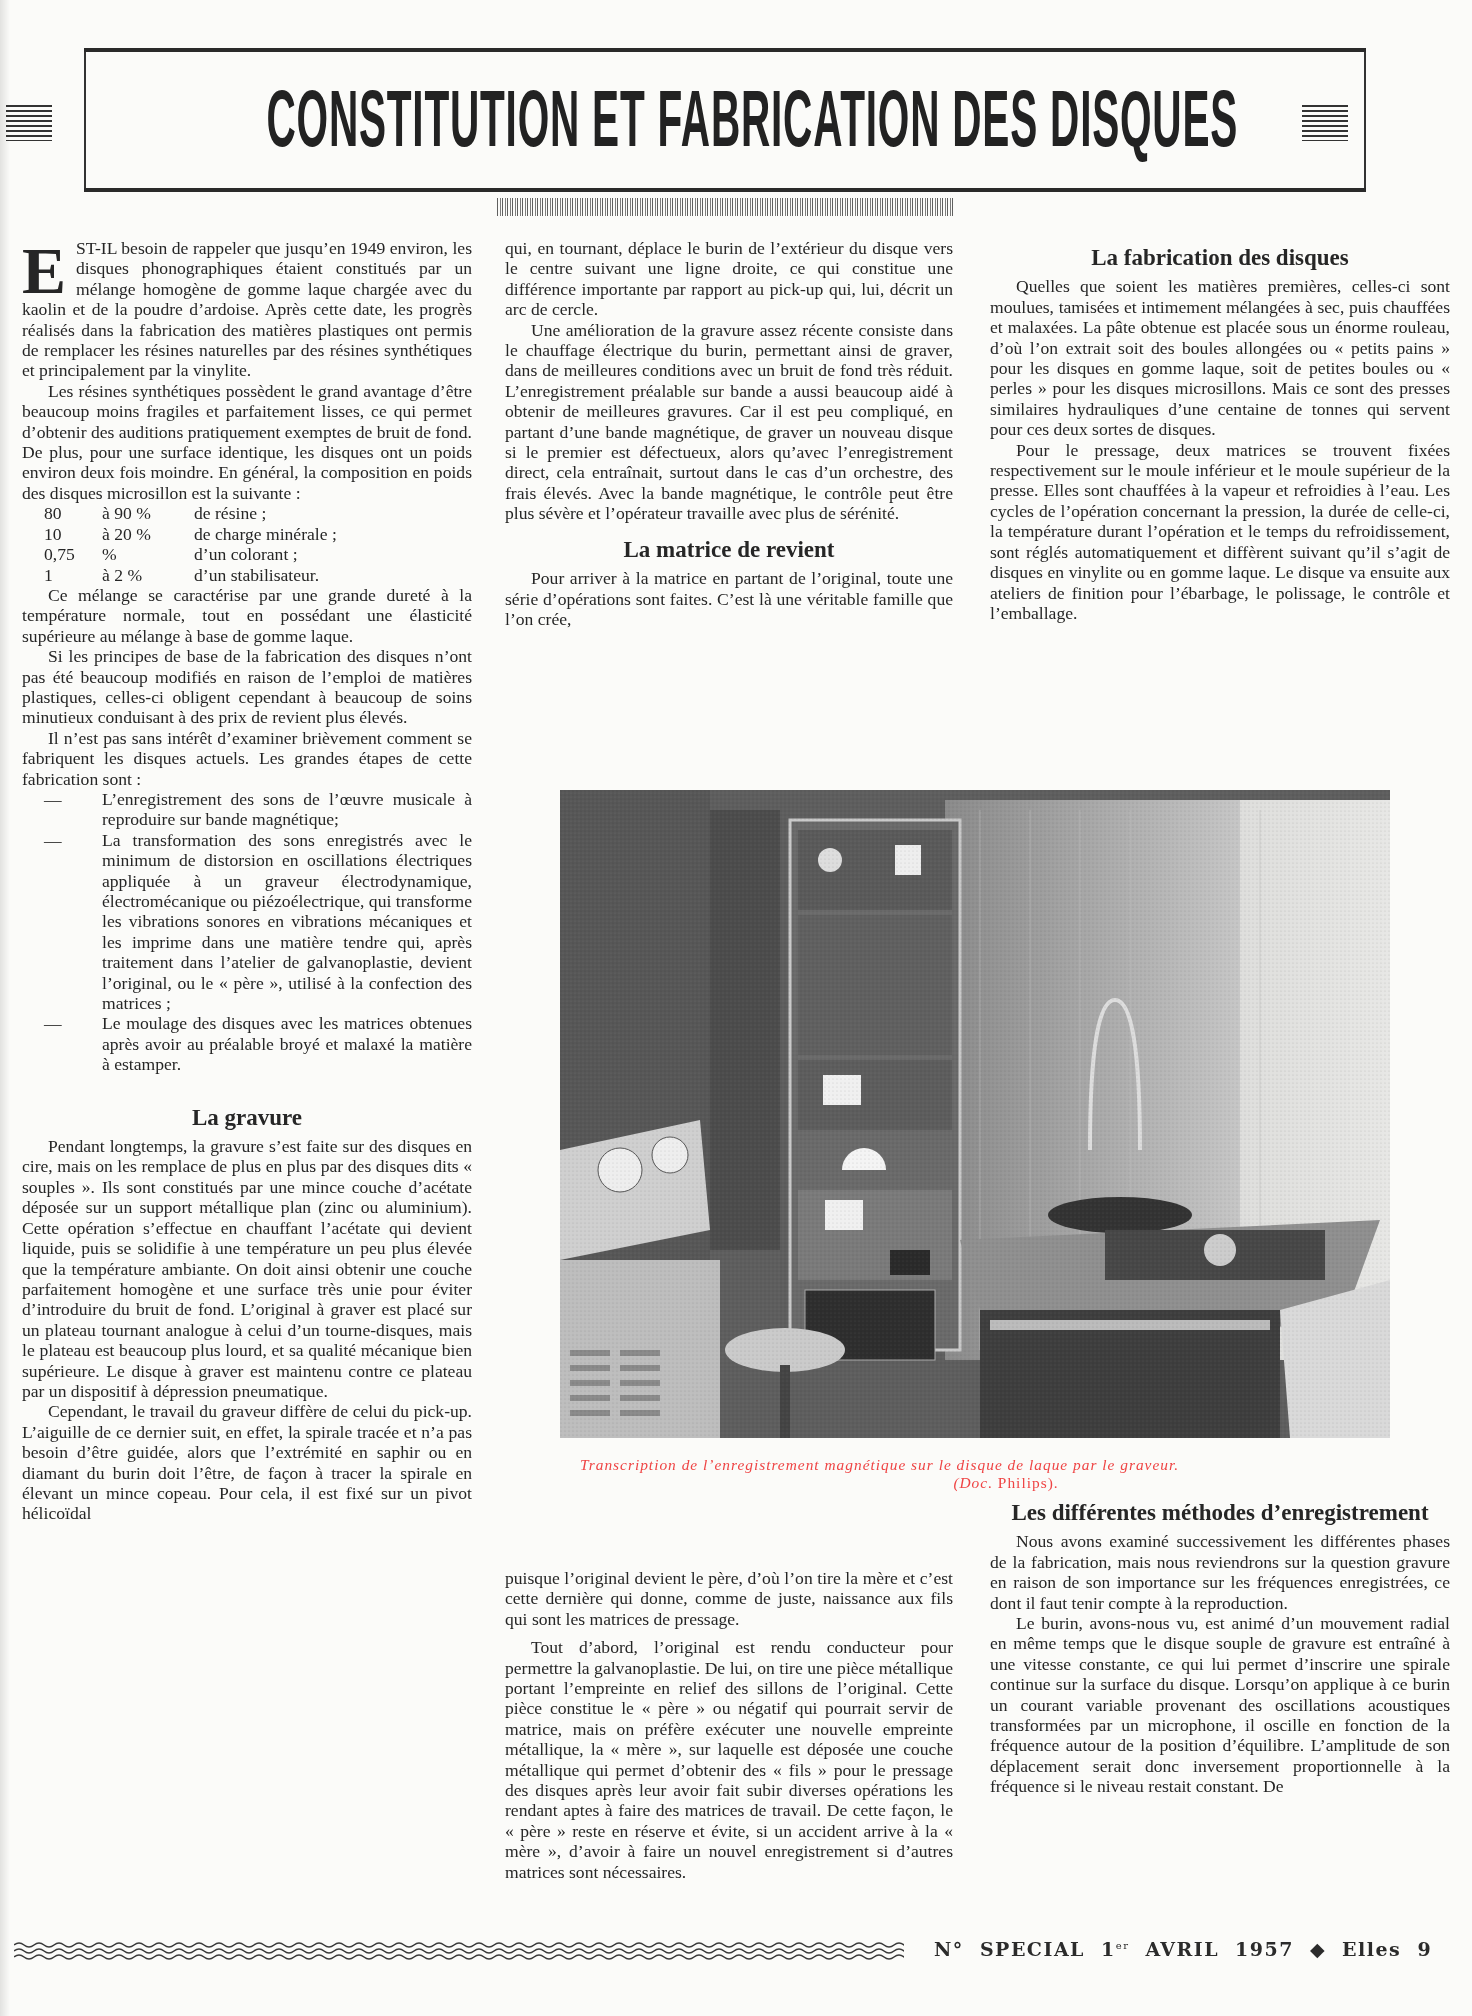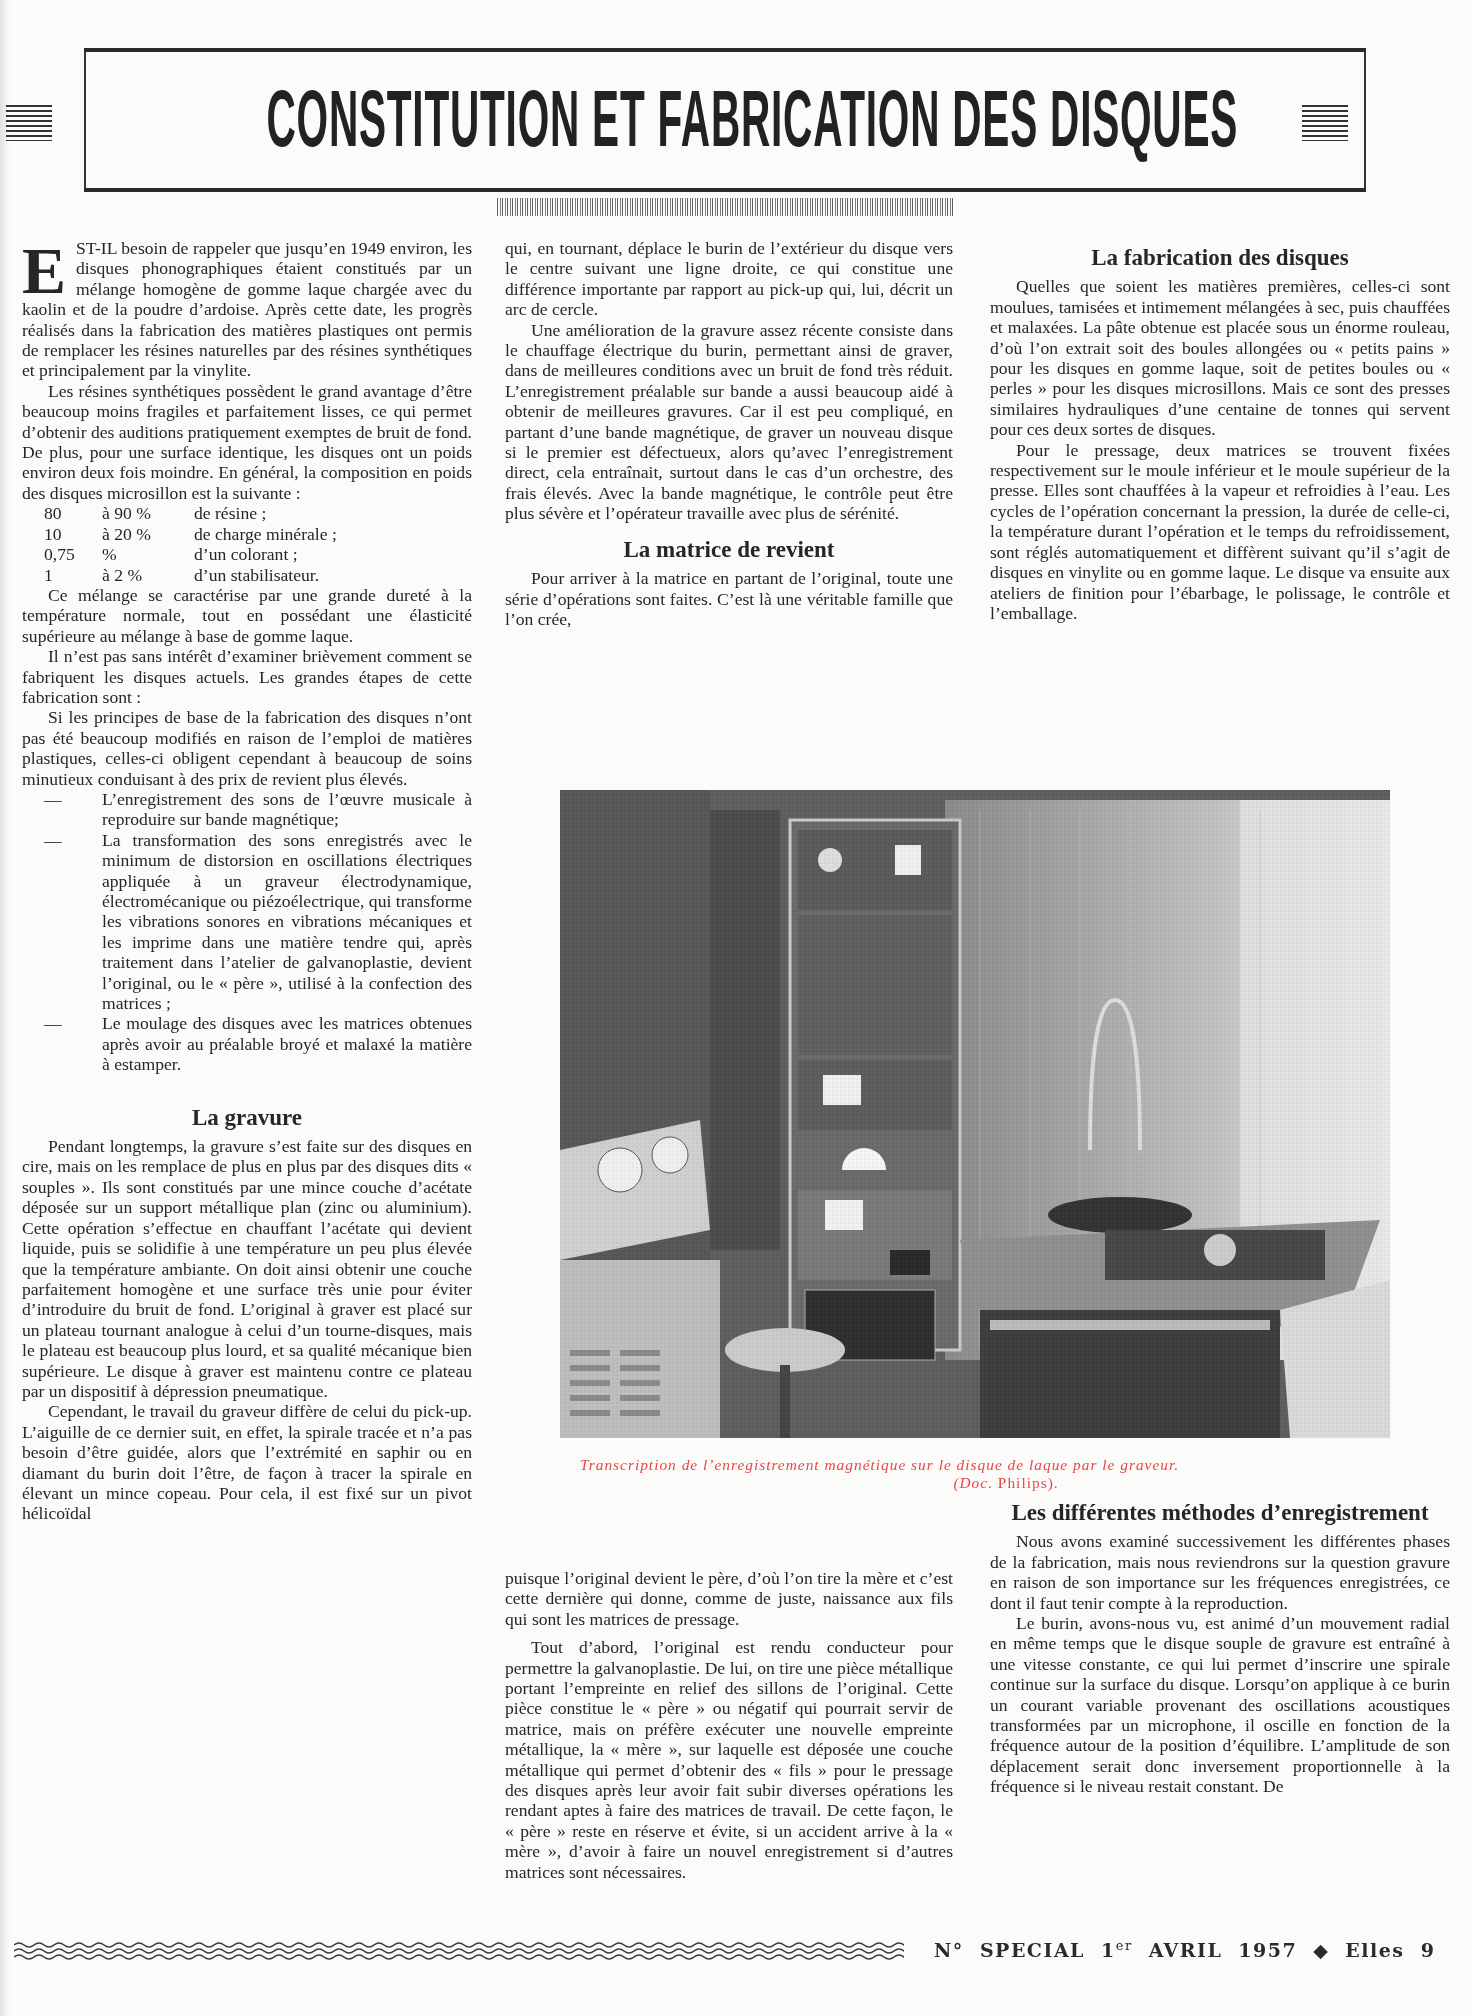--- a/index.html
+++ b/index.html
@@ -53,21 +53,21 @@
     background: #6d6d6d; overflow: hidden; }
   .caption { position: absolute; left: 580px; top: 1456px; width: 852px; font-size: 15.4px;
     font-style: italic; letter-spacing: 1px; line-height: 18px; color: #ef4444; }
   .caption .credit { display: block; text-align: center; font-style: normal; letter-spacing: 1px; }
   .caption .credit i { font-style: italic; }
 
   
   .wave { position: absolute; left: 14px; top: 1940px; width: 890px; height: 22px; }
   .footer { position: absolute; left: 934px; top: 1938px; font-size: 19px; font-weight: bold;
     letter-spacing: 1.5px; color: #2b2b2b; font-family: "DejaVu Serif", serif; white-space: nowrap; }
-  .footer sup { font-size: 13px; font-weight: normal; }
+  .footer sup { font-size: 10px; font-weight: normal; }
   .footer .sp { display: inline-block; width: 16px; }
 </style>
 </head>
 <body>
 
 <div class="scanedge"></div>
 
 <header>
   <div class="titlebox">
     <div class="tline top"></div>
@@ -100,22 +100,22 @@
         <span class="b">%</span>
         <span class="c">d’un colorant ;</span>
       </div>
     <div class="row">
         <span class="a">1</span>
         <span class="b">à 2 %</span>
         <span class="c">d’un stabilisateur.</span>
       </div>
   </div>
   <p>Ce mélange se caractérise par une grande dureté à la température normale, tout en possédant une élasticité supérieure au mélange à base de gomme laque.</p>
+  <p>Si les principes de base de la fabrication des disques n’ont pas été beaucoup modifiés en raison de l’emploi de matières plastiques, celles-ci obligent cependant à beaucoup de soins minutieux conduisant à des prix de revient plus élevés.</p>
   <p>Il n’est pas sans intérêt d’examiner brièvement comment se fabriquent les disques actuels. Les grandes étapes de cette fabrication sont :</p>
-  <p>Si les principes de base de la fabrication des disques n’ont pas été beaucoup modifiés en raison de l’emploi de matières plastiques, celles-ci obligent cependant à beaucoup de soins minutieux conduisant à des prix de revient plus élevés.</p>
   <ul class="dashlist">
     <li><span class="dash">—</span><span>L’enregistrement des sons de l’œuvre musicale à reproduire sur bande magnétique;</span></li>
     <li><span class="dash">—</span><span>La transformation des sons enregistrés avec le minimum de distorsion en oscillations électriques appliquée à un graveur électrodynamique, électromécanique ou piézoélectrique, qui transforme les vibrations sonores en vibrations mécaniques et les imprime dans une matière tendre qui, après traitement dans l’atelier de galvanoplastie, devient l’original, ou le « père », utilisé à la confection des matrices ;</span></li>
     <li><span class="dash">—</span><span>Le moulage des disques avec les matrices obtenues après avoir au préalable broyé et malaxé la matière à estamper.</span></li>
   </ul>
   <h3 style="margin-top:33px">La gravure</h3>
   <p>Pendant longtemps, la gravure s’est faite sur des disques en cire, mais on les remplace de plus en plus par des disques dits « souples ». Ils sont constitués par une mince couche d’acétate déposée sur un support métallique plan (zinc ou aluminium). Cette opération s’effectue en chauffant l’acétate qui devient liquide, puis se solidifie à une température un peu plus élevée que la température ambiante. On doit ainsi obtenir une couche parfaitement homogène et une surface très unie pour éviter d’introduire du bruit de fond. L’original à graver est placé sur un plateau tournant analogue à celui d’un tourne-disques, mais le plateau est beaucoup plus lourd, et sa qualité mécanique bien supérieure. Le disque à graver est maintenu contre ce plateau par un dispositif à dépression pneumatique.</p>
   <p>Cependant, le travail du graveur diffère de celui du pick-up. L’aiguille de ce dernier suit, en effet, la spirale tracée et n’a pas besoin d’être guidée, alors que l’extrémité en saphir ou en diamant du burin doit l’être, de façon à tracer la spirale en élevant un mince copeau. Pour cela, il est fixé sur un pivot hélicoïdal</p>
 </section>
 

